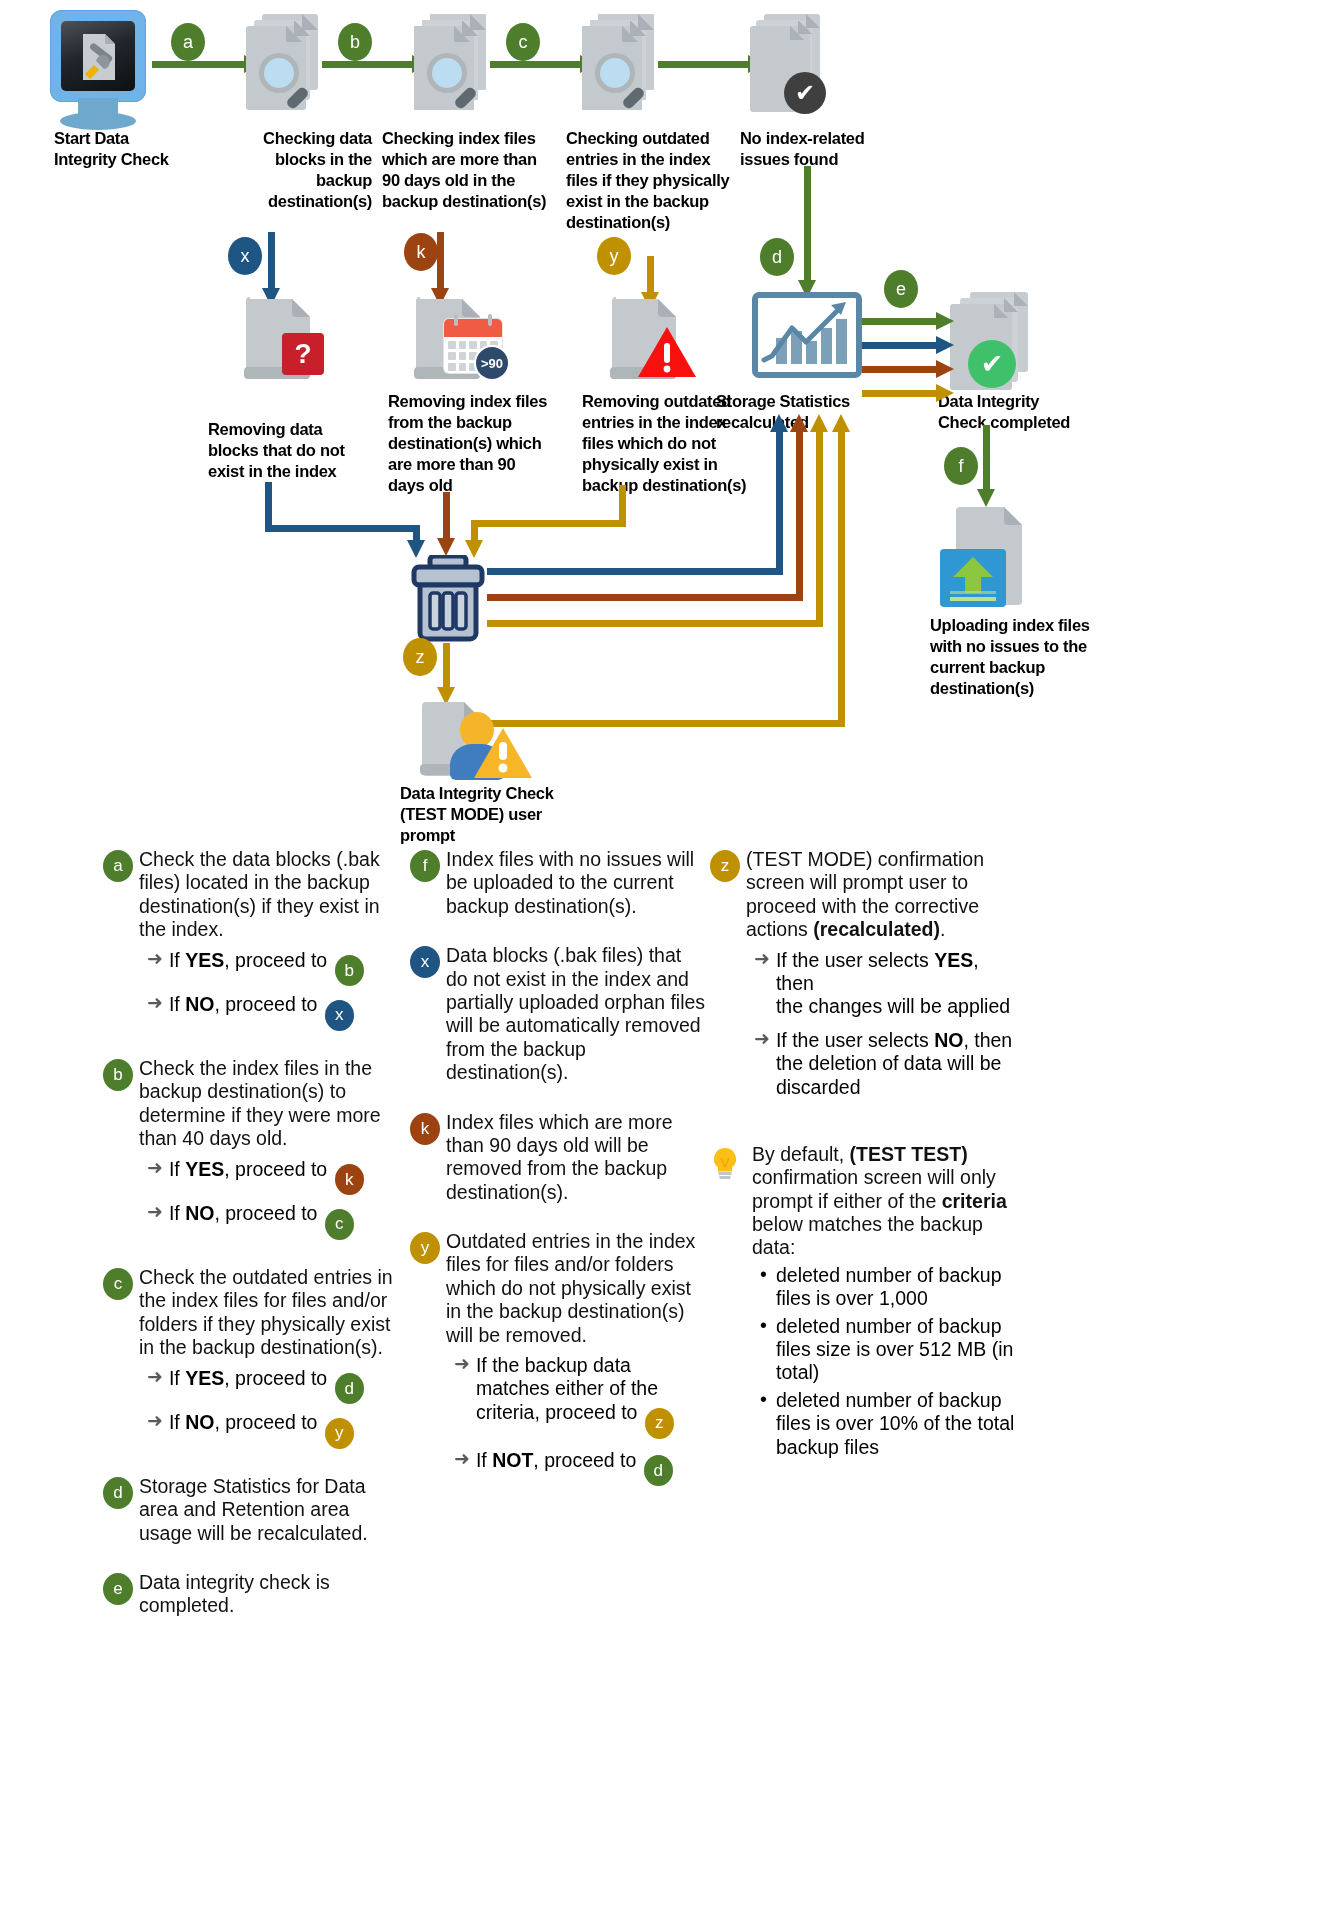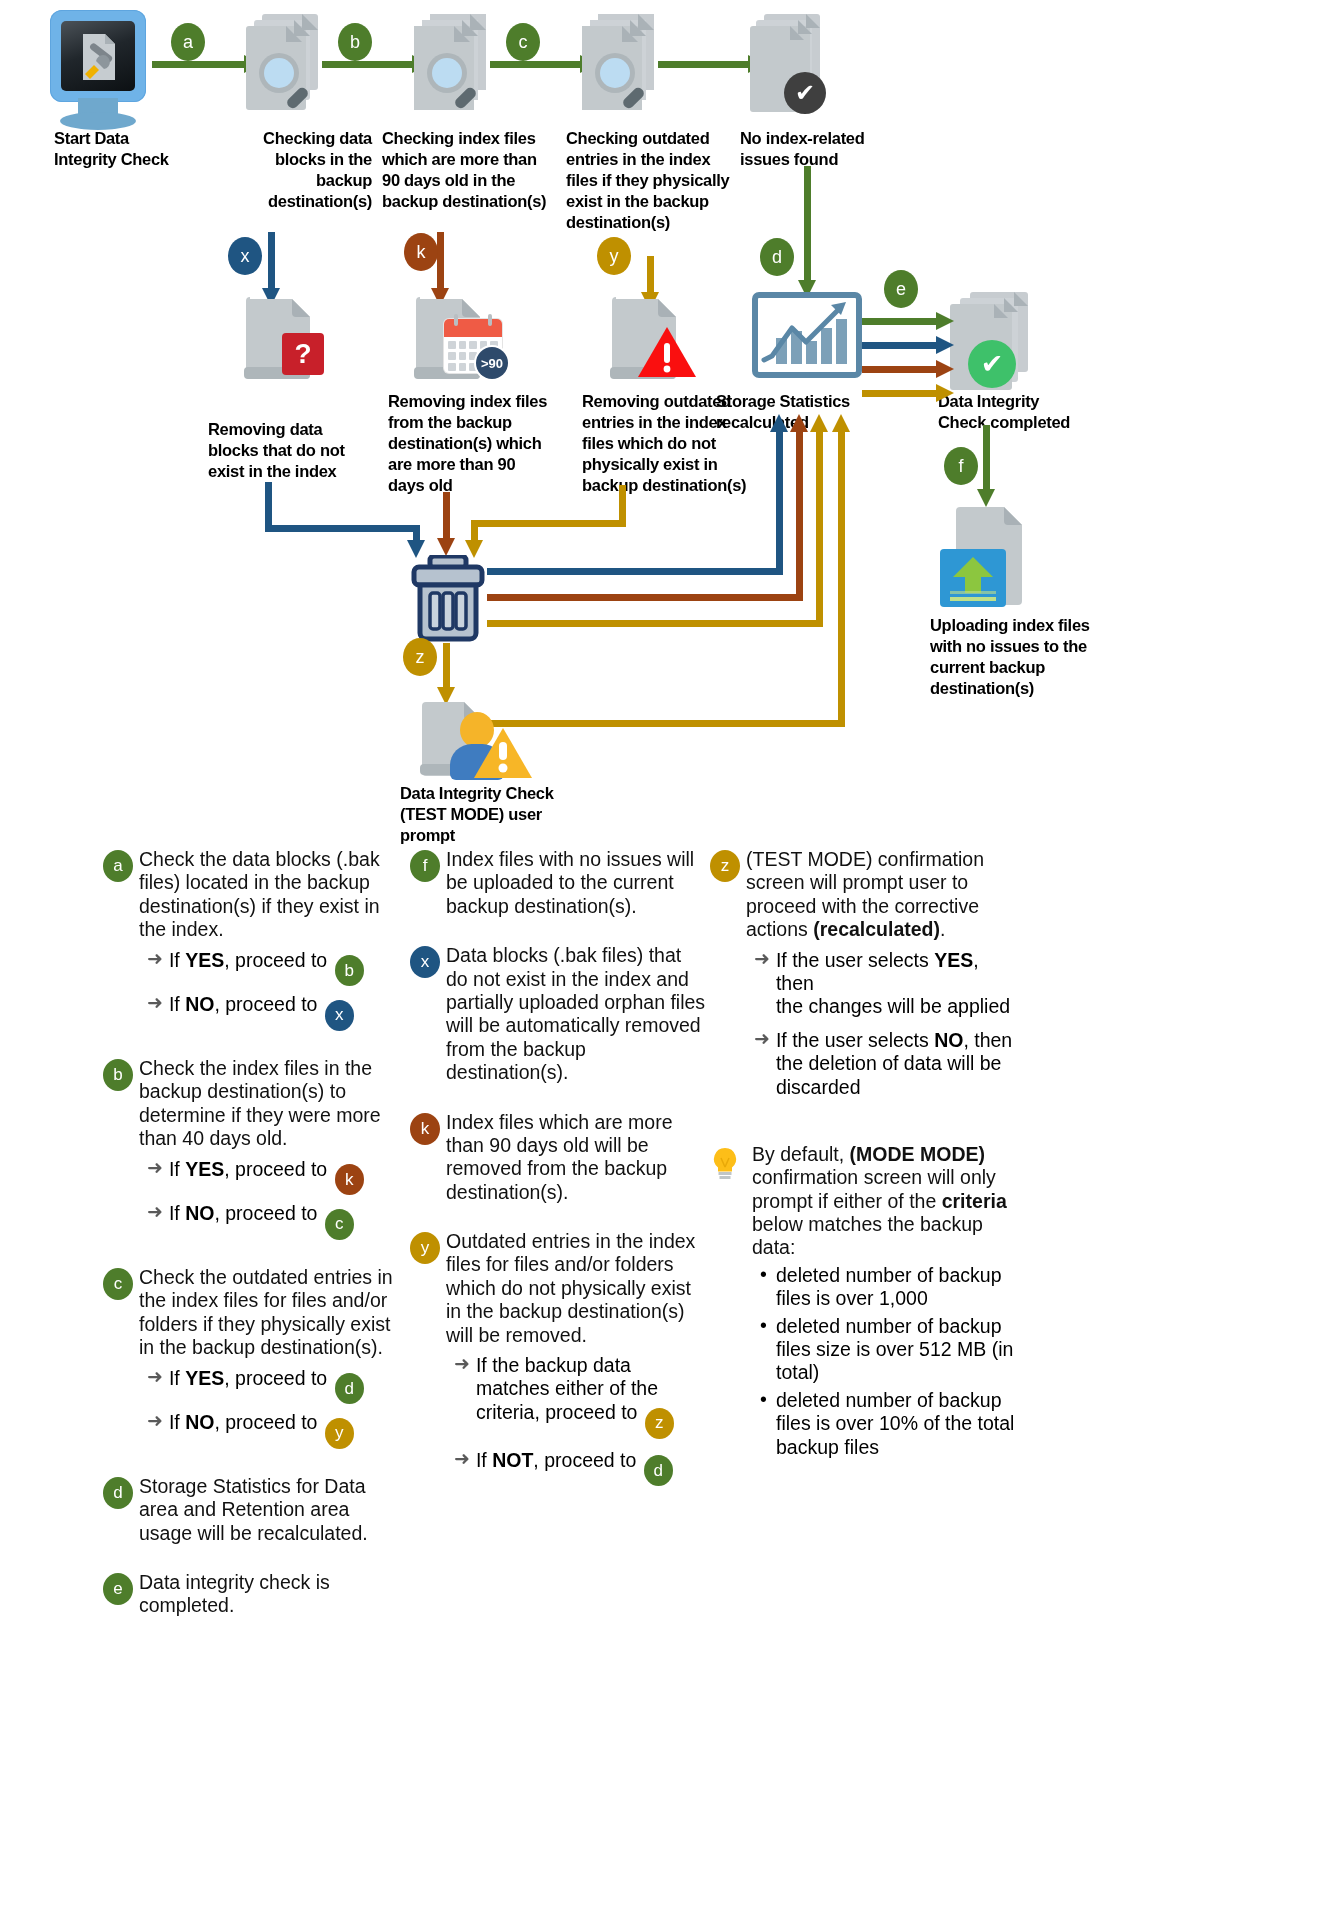--- a/index.html
+++ b/index.html
@@ -496,21 +496,21 @@
       <div class="litem" style="margin-top:44px;">
         <div class="bulb">
           <svg width="30" height="34" viewBox="0 0 30 34">
             <path d="M15 1 a11 11 0 0 1 7 19.5 v4 h-14 v-4 A11 11 0 0 1 15 1z" fill="#fdbe18"></path>
             <path d="M11 11 l4 9 M19 11 l-4 9" stroke="#e9a908" stroke-width="1.5" fill="none"></path>
             <rect x="8.5" y="25" width="13" height="3" fill="#bfc5c8"></rect>
             <rect x="9.5" y="29" width="11" height="3" fill="#bfc5c8"></rect>
           </svg>
         </div>
         <div class="ltext" style="margin-left:42px;">
-          <span>By default, </span><b>(MODE MODE)</b><span> confirmation screen will only prompt if either of the </span><b>criteria</b><span> below matches the backup data:</span>
+          <span>By default, </span><b>(TEST TEST)</b><span> confirmation screen will only prompt if either of the </span><b>criteria</b><span> below matches the backup data:</span>
         </div>
         <ul class="crit">
           <li>deleted number of backup files is over 1,000</li>
           <li>deleted number of backup files size is over 512 MB (in total)</li>
           <li>deleted number of backup files is over 10% of the total backup files</li>
         </ul>
       </div>
     </div>
   </div>
 </div>

